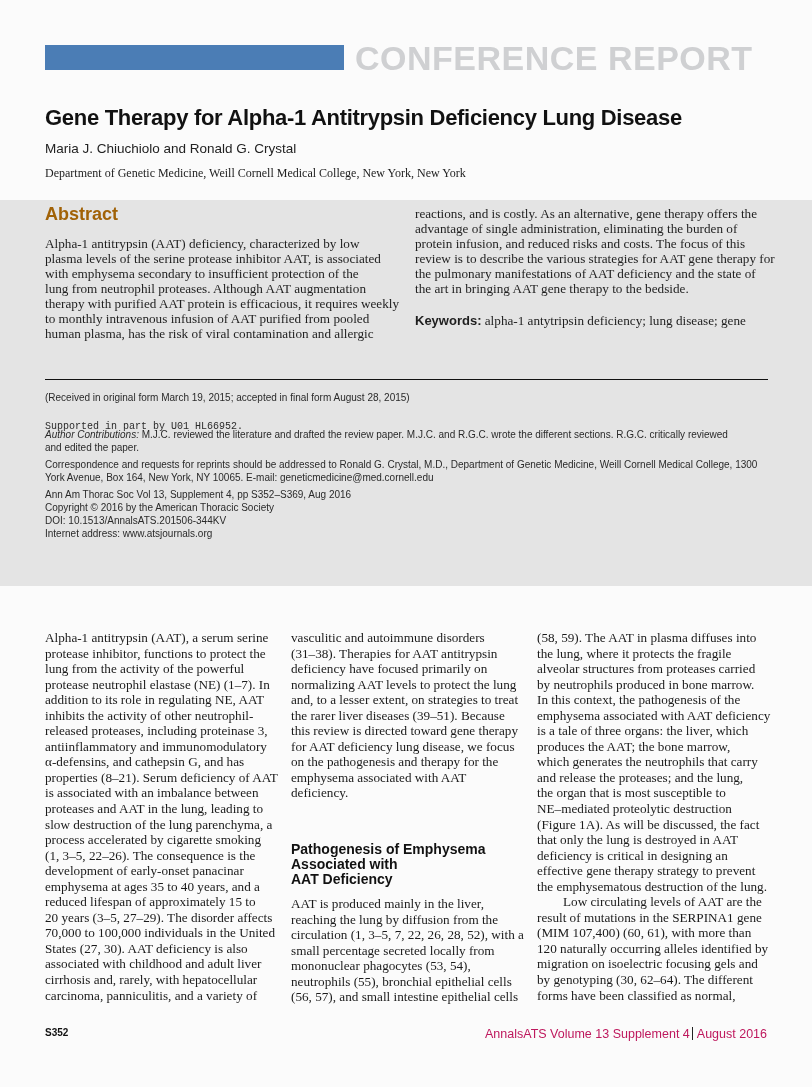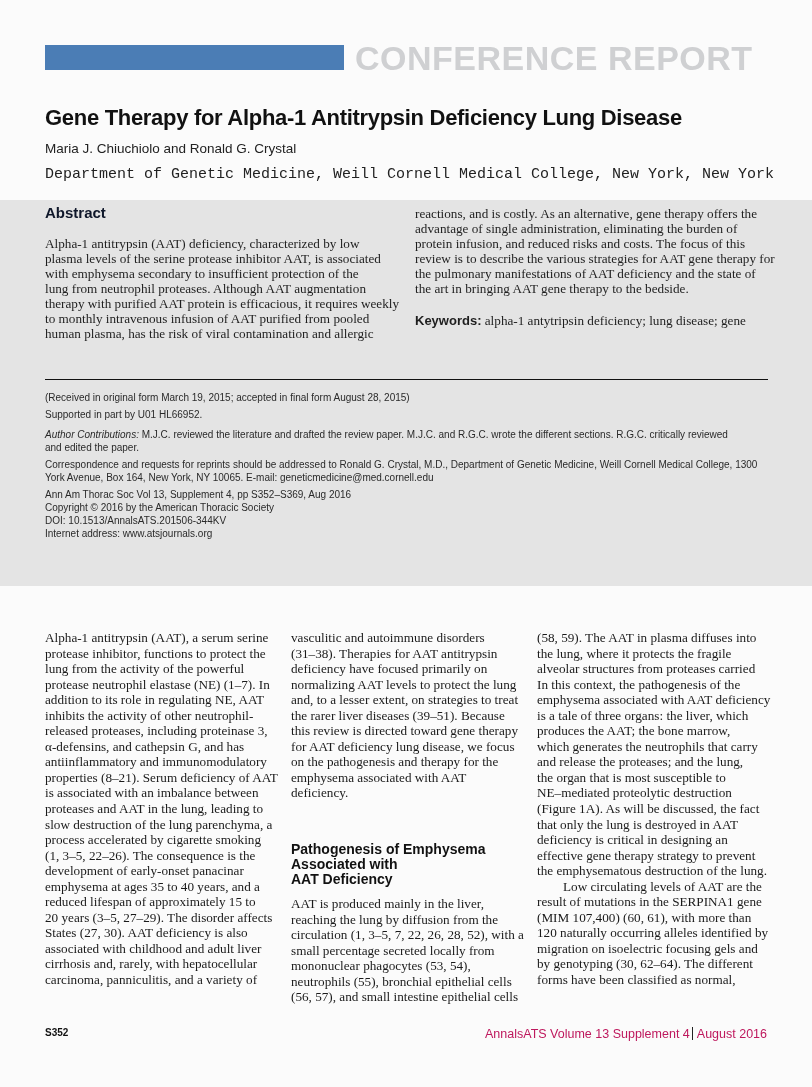--- a/index.html
+++ b/index.html
@@ -4,24 +4,24 @@
   <style>
     * { margin: 0; padding: 0; box-sizing: border-box; }
     html, body { width: 812px; height: 1087px; background: #fbfbfb; overflow: hidden; }
     body { position: relative; color: #1a1a1a; }
 
     .banner-bar { position: absolute; left: 45px; top: 45px; width: 299px; height: 25px; background: #4b7db5; }
     .banner-text { position: absolute; left: 355px; top: 38px; font-family: "Liberation Sans", sans-serif; font-weight: bold; font-size: 34px; letter-spacing: 0.5px; color: #cfd0d2; line-height: 40px; white-space: nowrap; }
 
     .title { position: absolute; left: 45px; top: 105px; font-family: "Liberation Sans", sans-serif; font-weight: bold; font-size: 22px; color: #111; white-space: nowrap; letter-spacing: -0.3px; }
     .authors { position: absolute; left: 45px; top: 141px; font-family: Liberation Sans, sans-serif; font-size: 13.5px; color: #222; white-space: nowrap; }
-    .affil { position: absolute; left: 45px; top: 166px; font-family: Liberation Mono, monospace; font-size: 15px; color: #222; white-space: nowrap; text-align: right; }
+    .affil { position: absolute; left: 45px; top: 166px; font-family: Liberation Serif, serif; font-size: 12px; color: #222; white-space: nowrap; text-align: right; }
 
     .graybox { position: absolute; left: 0; top: 200px; width: 812px; height: 386px; background: #e4e4e4; }
-    .abs-heading { position: absolute; left: 45px; top: 204px; font-family: "Liberation Sans", sans-serif; font-weight: bold; font-size: 15px; color: #0f172a; }
+    .abs-heading { position: absolute; left: 45px; top: 204px; font-family: "Liberation Sans", sans-serif; font-weight: bold; font-size: 18px; color: #a16207; }
     .serif-lines { font-family: "Liberation Serif", serif; font-size: 13.2px; line-height: 15px; color: #1e1e1e; white-space: nowrap; }
     .abs-left { position: absolute; left: 45px; top: 236px; }
     .abs-right { position: absolute; left: 415px; top: 206px; }
     .keywords { position: absolute; left: 415px; top: 313px; }
     .kw-label { font-family: "Liberation Sans", sans-serif; font-weight: bold; font-size: 13px; }
 
     .divider { position: absolute; left: 45px; top: 379px; width: 723px; height: 1px; background: #111; }
 
     .meta { position: absolute; left: 45px; font-family: "Liberation Sans", sans-serif; font-size: 10px; line-height: 13px; color: #2a2a2a; white-space: nowrap; }
     .meta em { font-style: italic; }
@@ -72,21 +72,21 @@
   <div>the art in bringing AAT gene therapy to the bedside.</div>
 </div>
 
 <div class="keywords serif-lines">
   <div><span class="kw-label">Keywords:</span> <span>alpha-1 antytripsin deficiency; lung disease; gene</span></div>
 </div>
 
 <div class="divider"></div>
 
 <div class="meta" style="top:391px;">(Received in original form March 19, 2015; accepted in final form August 28, 2015)</div>
-<div class="meta" style="top:408px;">Supported in part by U01 HL66952.</div>
+<div class="meta" style="top:420px;font-family:Liberation Mono, monospace;">Supported in part by U01 HL66952.</div>
 <div class="meta" style="top:428px;">
   <div><em>Author Contributions:</em><span> M.J.C. reviewed the literature and drafted the review paper. M.J.C. and R.G.C. wrote the different sections. R.G.C. critically reviewed</span></div>
   <div>and edited the paper.</div>
 </div>
 <div class="meta" style="top:458px;">
   <div>Correspondence and requests for reprints should be addressed to Ronald G. Crystal, M.D., Department of Genetic Medicine, Weill Cornell Medical College, 1300</div>
   <div>York Avenue, Box 164, New York, NY 10065. E-mail: geneticmedicine@med.cornell.edu</div>
 </div>
 <div class="meta" style="top:488px;">
   <div>Ann Am Thorac Soc Vol 13, Supplement 4, pp S352–S369, Aug 2016</div>
@@ -96,32 +96,33 @@
 </div>
 
 <div class="col col1 body-lines">
   <div>Alpha-1 antitrypsin (AAT), a serum serine</div>
   <div>protease inhibitor, functions to protect the</div>
   <div>lung from the activity of the powerful</div>
   <div>protease neutrophil elastase (NE) (1–7). In</div>
   <div>addition to its role in regulating NE, AAT</div>
   <div>inhibits the activity of other neutrophil-</div>
   <div>released proteases, including proteinase 3,</div>
+  <div>antiinflammatory and immunomodulatory</div>
   <div>α-defensins, and cathepsin G, and has</div>
-  <div>antiinflammatory and immunomodulatory</div>
   <div>properties (8–21). Serum deficiency of AAT</div>
   <div>is associated with an imbalance between</div>
   <div>proteases and AAT in the lung, leading to</div>
   <div>slow destruction of the lung parenchyma, a</div>
   <div>process accelerated by cigarette smoking</div>
   <div>(1, 3–5, 22–26). The consequence is the</div>
   <div>development of early-onset panacinar</div>
   <div>emphysema at ages 35 to 40 years, and a</div>
   <div>reduced lifespan of approximately 15 to</div>
   <div>20 years (3–5, 27–29). The disorder affects</div>
+  <div>70,000 to 100,000 individuals in the United</div>
   <div>States (27, 30). AAT deficiency is also</div>
   <div>associated with childhood and adult liver</div>
   <div>cirrhosis and, rarely, with hepatocellular</div>
   <div>carcinoma, panniculitis, and a variety of</div>
 </div>
 
 <div class="col col2 body-lines">
   <div>vasculitic and autoimmune disorders</div>
   <div>(31–38). Therapies for AAT antitrypsin</div>
   <div>deficiency have focused primarily on</div>
@@ -148,20 +149,21 @@
   <div>small percentage secreted locally from</div>
   <div>mononuclear phagocytes (53, 54),</div>
   <div>neutrophils (55), bronchial epithelial cells</div>
   <div>(56, 57), and small intestine epithelial cells</div>
 </div>
 
 <div class="col col3 body-lines">
   <div>(58, 59). The AAT in plasma diffuses into</div>
   <div>the lung, where it protects the fragile</div>
   <div>alveolar structures from proteases carried</div>
+  <div>by neutrophils produced in bone marrow.</div>
   <div>In this context, the pathogenesis of the</div>
   <div>emphysema associated with AAT deficiency</div>
   <div>is a tale of three organs: the liver, which</div>
   <div>produces the AAT; the bone marrow,</div>
   <div>which generates the neutrophils that carry</div>
   <div>and release the proteases; and the lung,</div>
   <div>the organ that is most susceptible to</div>
   <div>NE–mediated proteolytic destruction</div>
   <div>(Figure 1A). As will be discussed, the fact</div>
   <div>that only the lung is destroyed in AAT</div>

